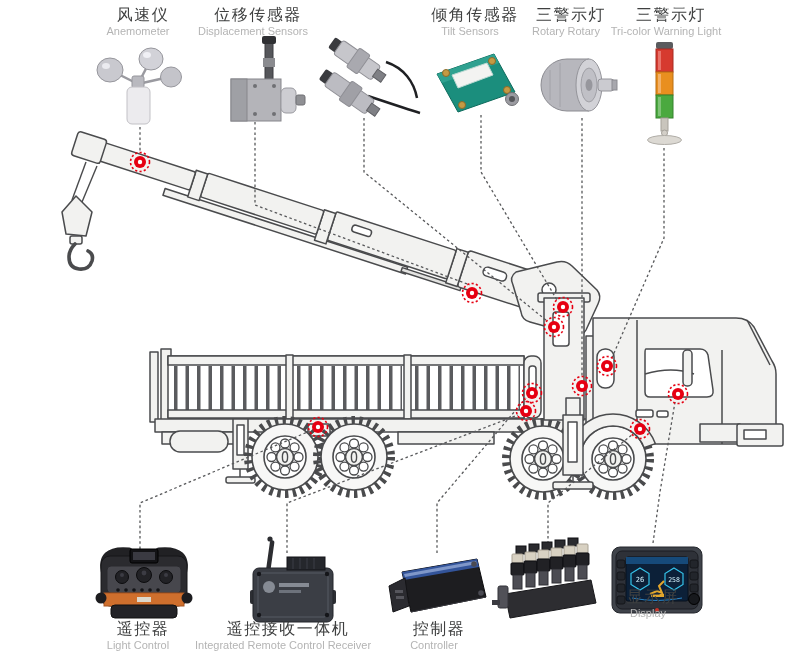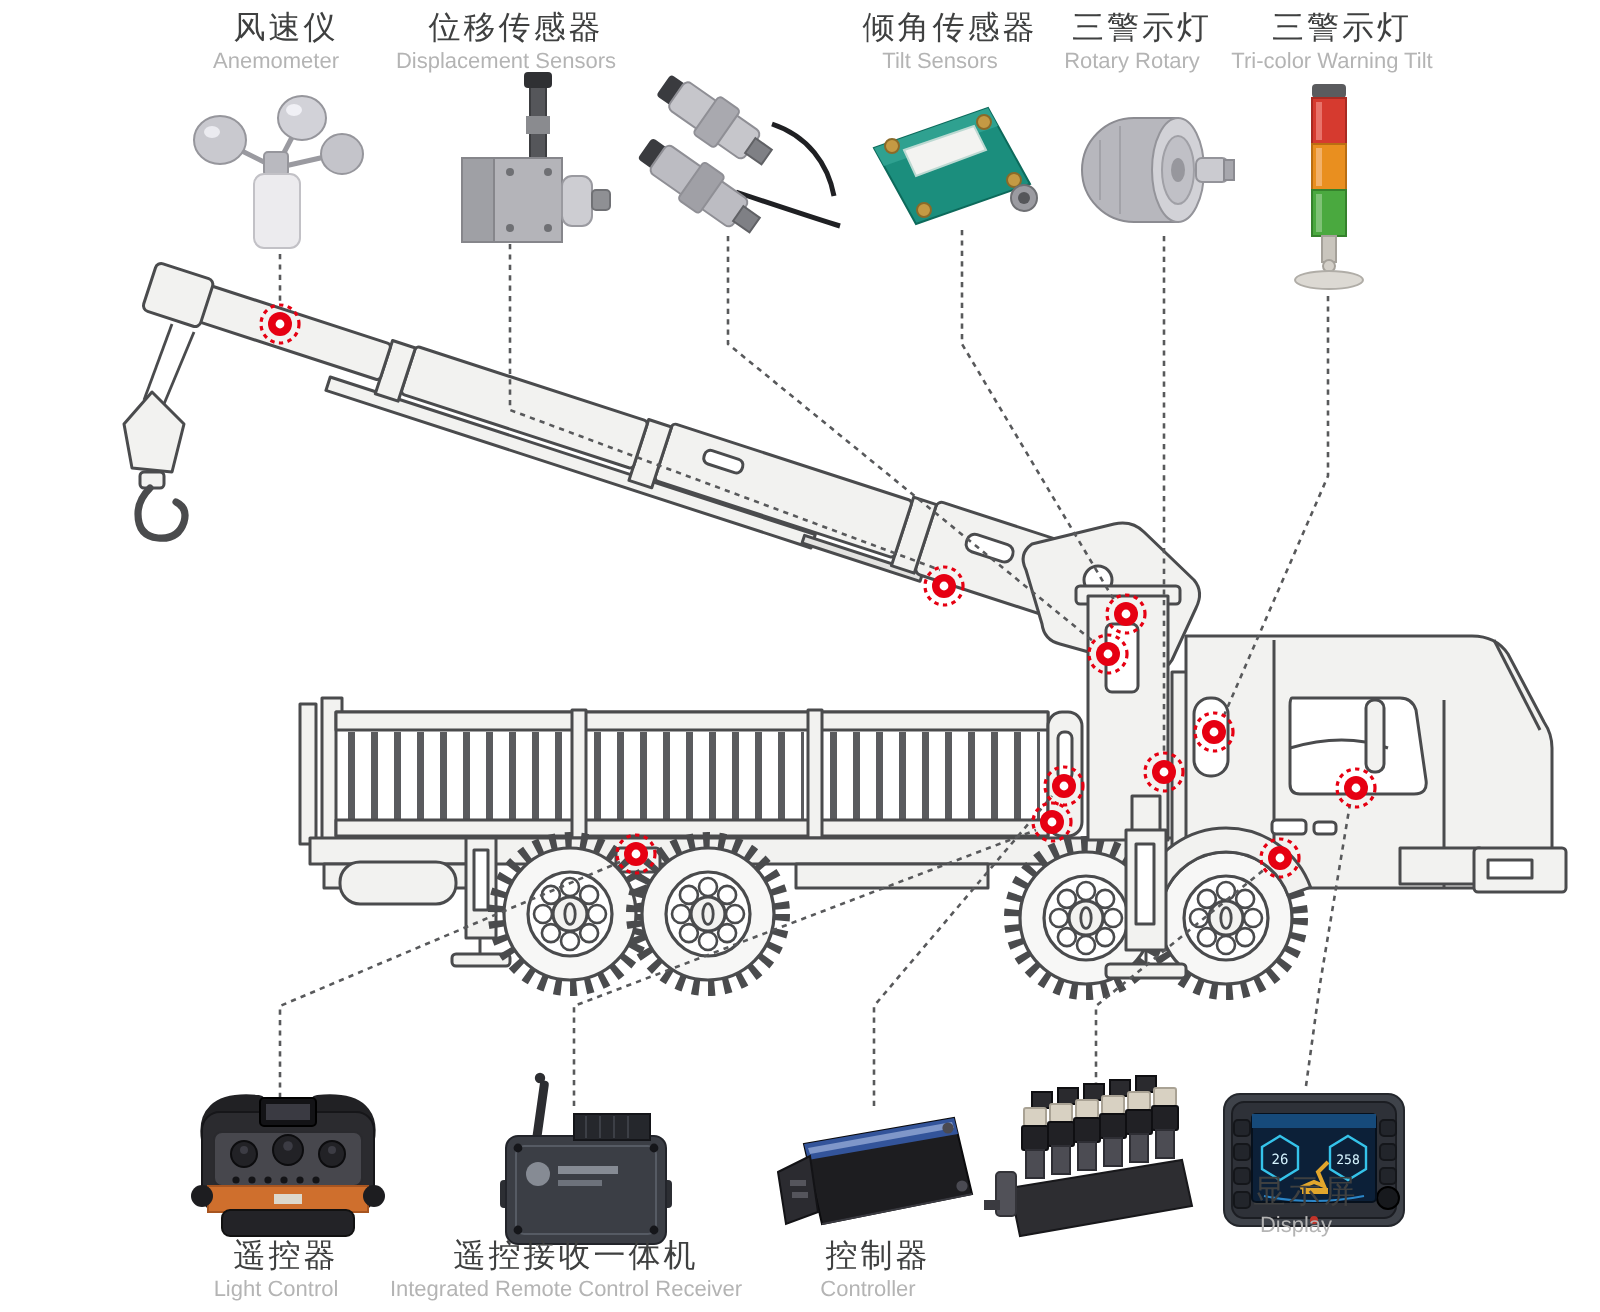--- a/index.html
+++ b/index.html
@@ -394,21 +394,21 @@
   <div class="lbl" style="left:470px;top:6px">
     <div class="zh">倾角传感器</div>
     <div class="en">Tilt Sensors</div>
   </div>
   <div class="lbl" style="left:566px;top:6px">
     <div class="zh">三警示灯</div>
     <div class="en">Rotary Rotary</div>
   </div>
   <div class="lbl" style="left:666px;top:6px">
     <div class="zh">三警示灯</div>
-    <div class="en">Tri-color Warning Tilt</div>
+    <div class="en">Tri-color Warning Light</div>
   </div>
 
   <div class="lbl" style="left:138px;top:620px">
     <div class="zh">遥控器</div>
     <div class="en">Light Control</div>
   </div>
   <div class="lbl" style="left:283px;top:620px">
     <div class="zh">遥控接收一体机</div>
     <div class="en">Integrated Remote Control Receiver</div>
   </div>

